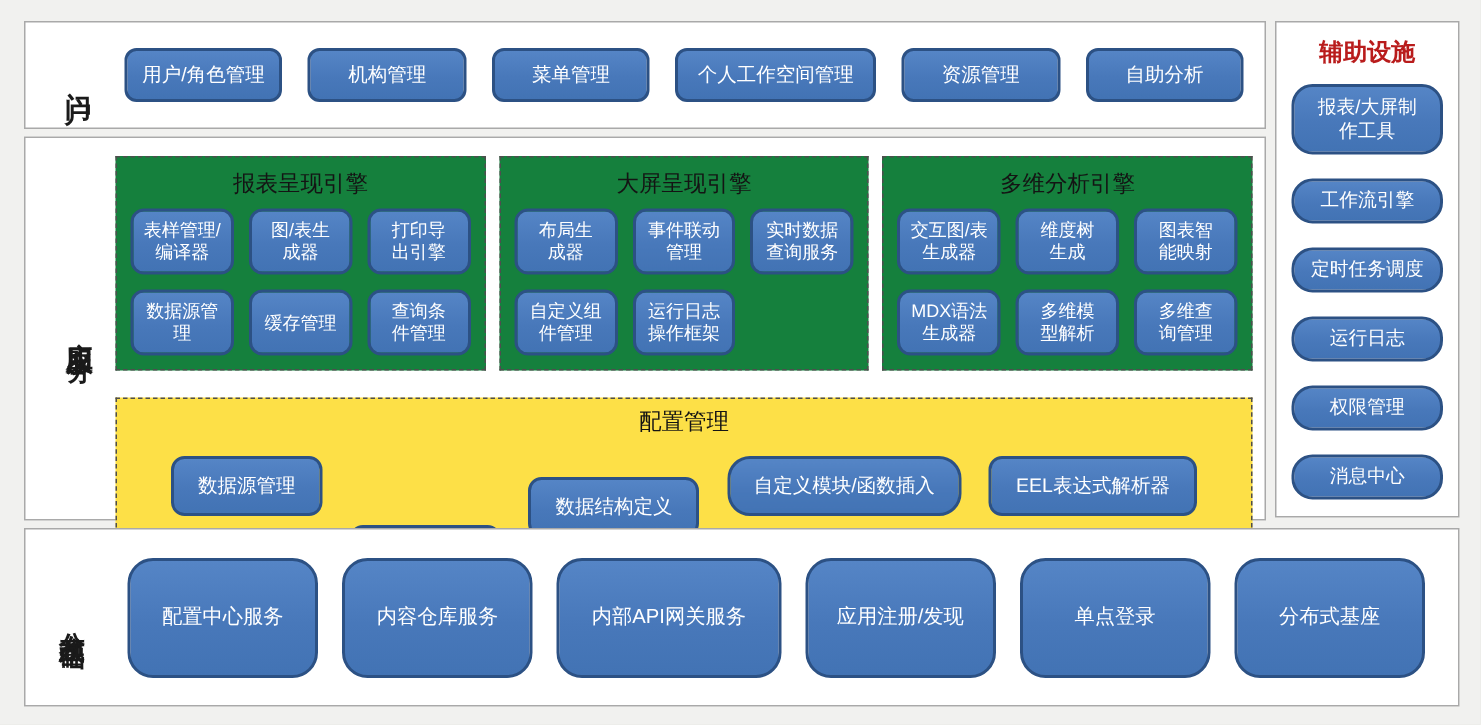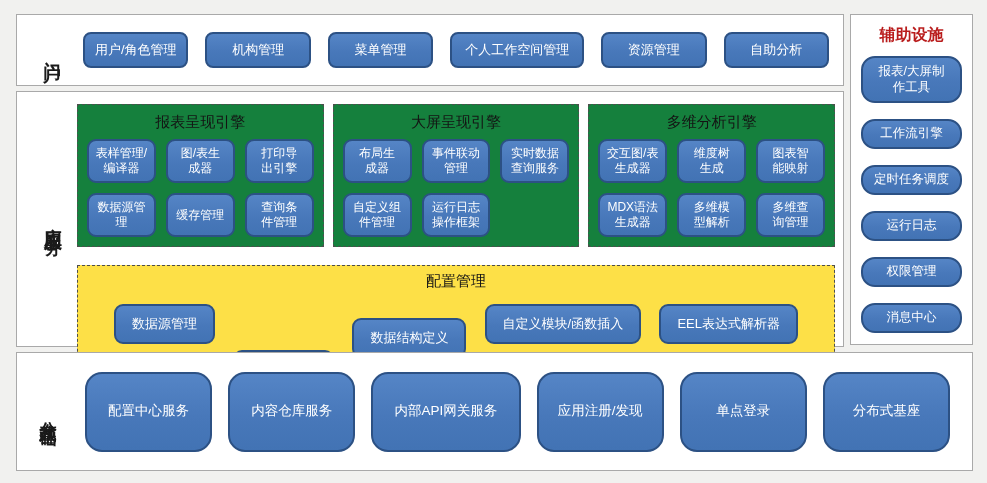--- a/index.html
+++ b/index.html
@@ -36,21 +36,21 @@
   .group-title{text-align:center;color:#141414;font-size:15px;padding:2px 0 7px 0;}
   .group-grid{display:grid;grid-template-columns:repeat(3,1fr);gap:10px;flex:1;}
   .group-grid .btn{border-radius:9px;font-size:12px;min-height:44px;padding:2px 3px;}
 
   .config{background:#fde047;border:1.5px dashed #4e4e4e;padding:4px 10px 10px 10px;}
   .config-row{display:flex;justify-content:space-between;padding:6px 26px 0 26px;}
   .config-row .btn{height:40px;border-radius:9px;font-size:13px;padding:0 16px;}
   .config-row .btn:nth-child(1){min-width:92px;}
   .config-row .btn:nth-child(2){min-width:92px;margin-top:46px;}
   .config-row .btn:nth-child(3){min-width:106px;margin-top:14px;}
-  .config-row .btn:nth-child(4){min-width:146px;}
+  .config-row .btn:nth-child(4){min-width:146px;border-radius:15px;}
   .config-row .btn:nth-child(5){min-width:138px;}
 
   
   #aux{left:850px;top:14px;width:123px;height:331px;flex-direction:column;align-items:center;
        padding:8px 10px 10px 10px;}
   #aux .panel-title{font-weight:bold;font-size:16px;color:#b91c1c;padding:2px 0 10px 0;}
   #aux .col{display:flex;flex-direction:column;gap:16px;width:100%;align-items:center;flex:1;}
   #aux .btn{width:100%;height:30px;border-radius:14px;font-size:12.5px;padding:1px 4px;}
   #aux .btn:first-child{height:47px;}
 

